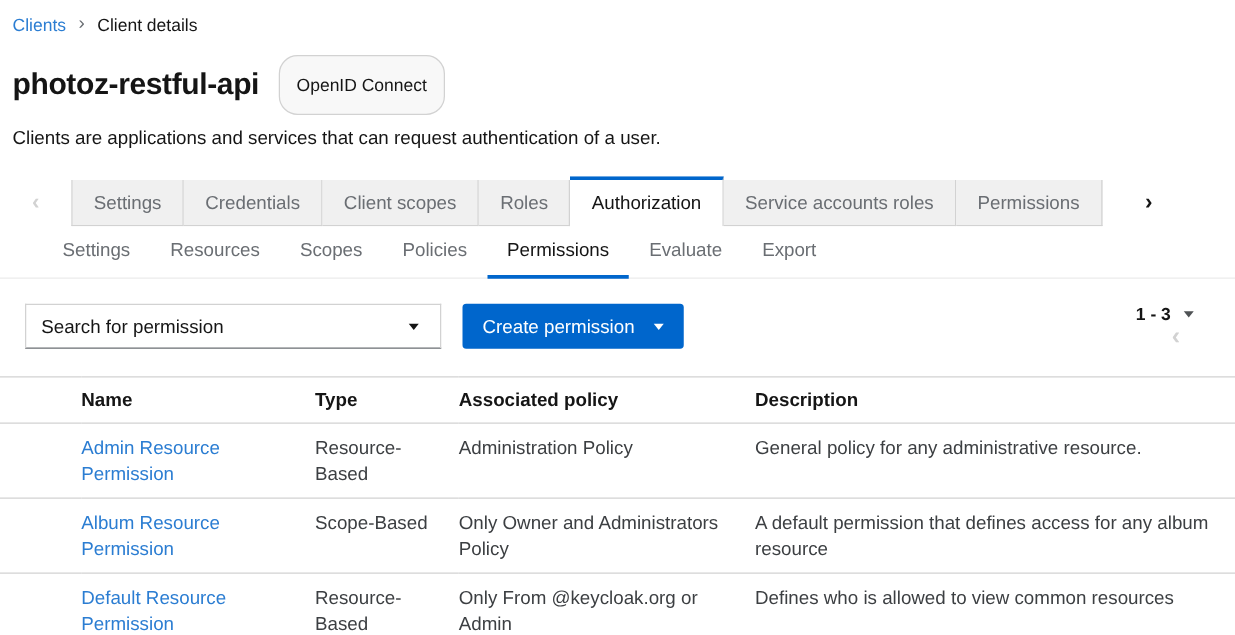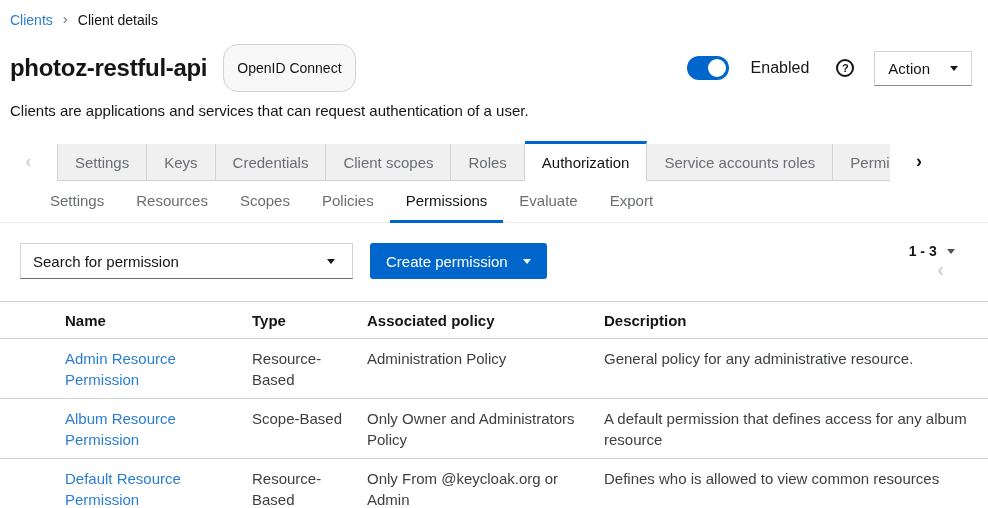--- a/index.html
+++ b/index.html
@@ -84,46 +84,32 @@
   <span class="crumb-sep">›</span>
   <span>Client details</span>
 </nav>
 
 <header>
   <div class="title-row">
     <div class="title-left">
       <h1>photoz-restful-api</h1>
       <span class="badge">OpenID Connect</span>
     </div>
-    <div class="title-right">
-      <span class="toggle">
-          <span class="knob"></span>
-        </span>
-      <span class="enabled-label">Enabled</span>
-      <span class="help-icon">?</span>
-      <div class="action-select">
-        <span>Action</span>
-        <span class="caret"></span>
-      </div>
-    </div>
   </div>
   <p class="subtitle">Clients are applications and services that can request authentication of a user.</p>
 </header>
 
 <div class="main-tabs">
   <button class="tab-scroll-btn">‹</button>
   <div class="tabs-scroll">
 
       <div class="main-tab">
         <span>Settings</span>
       </div>
 
-      <div class="main-tab">
-        <span>Keys</span>
-      </div>
 
       <div class="main-tab">
         <span>Credentials</span>
       </div>
 
       <div class="main-tab">
         <span>Client scopes</span>
       </div>
 
       <div class="main-tab">

